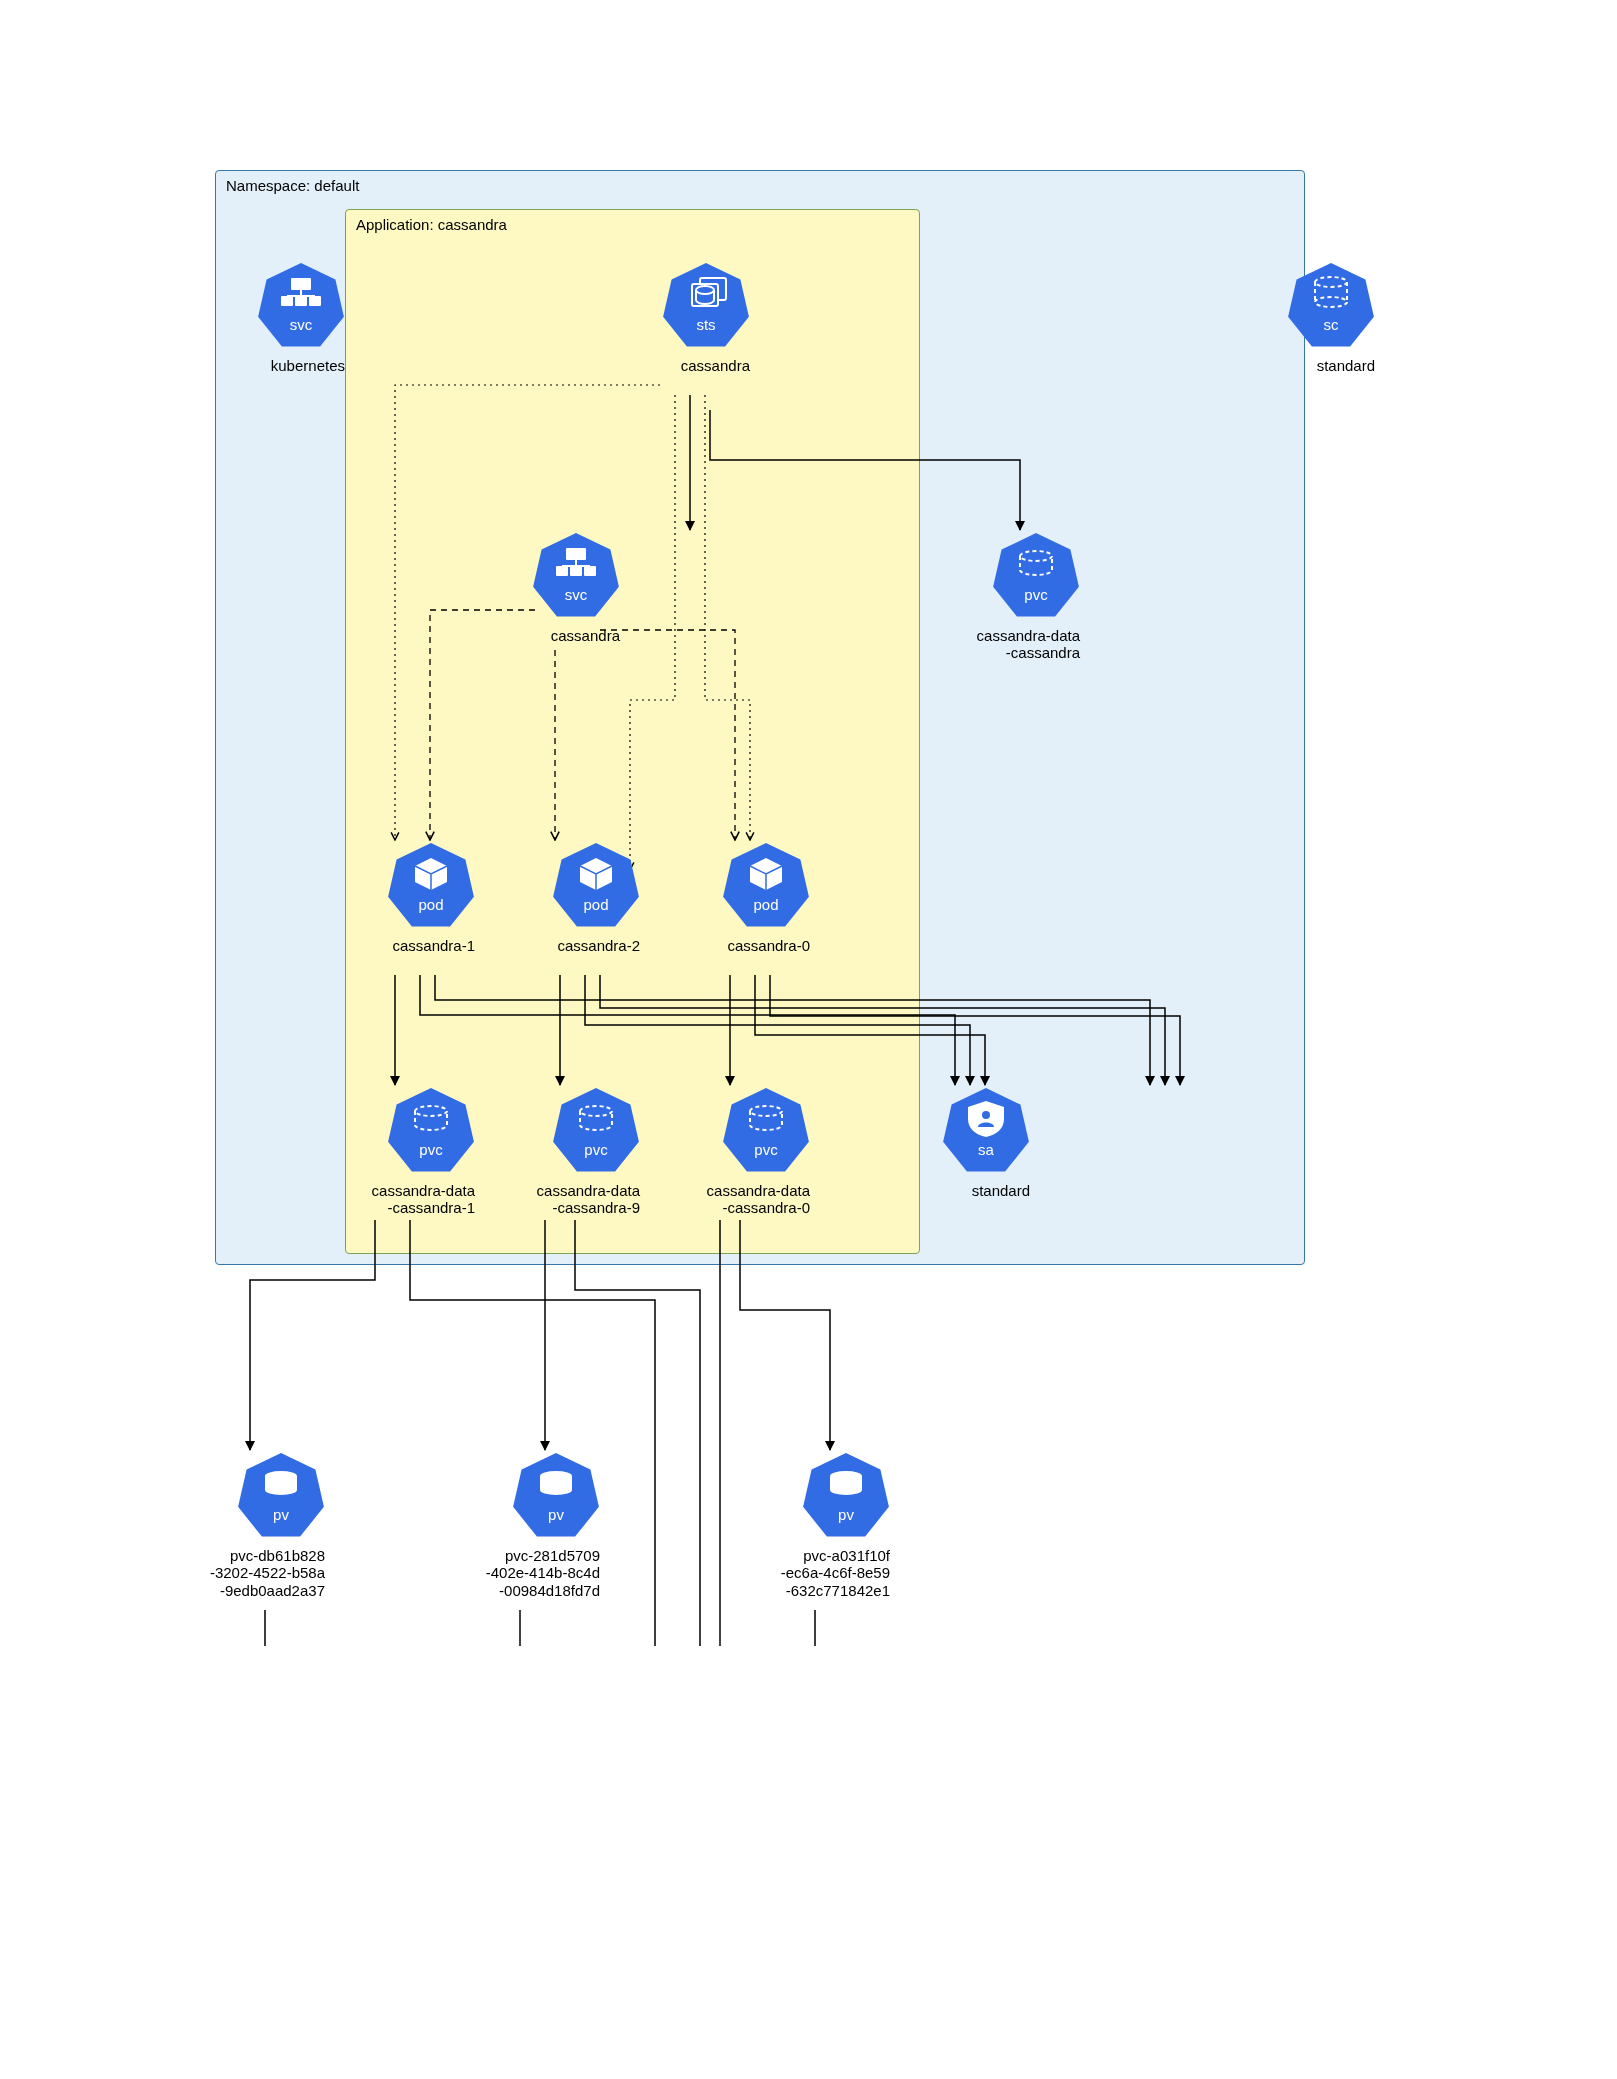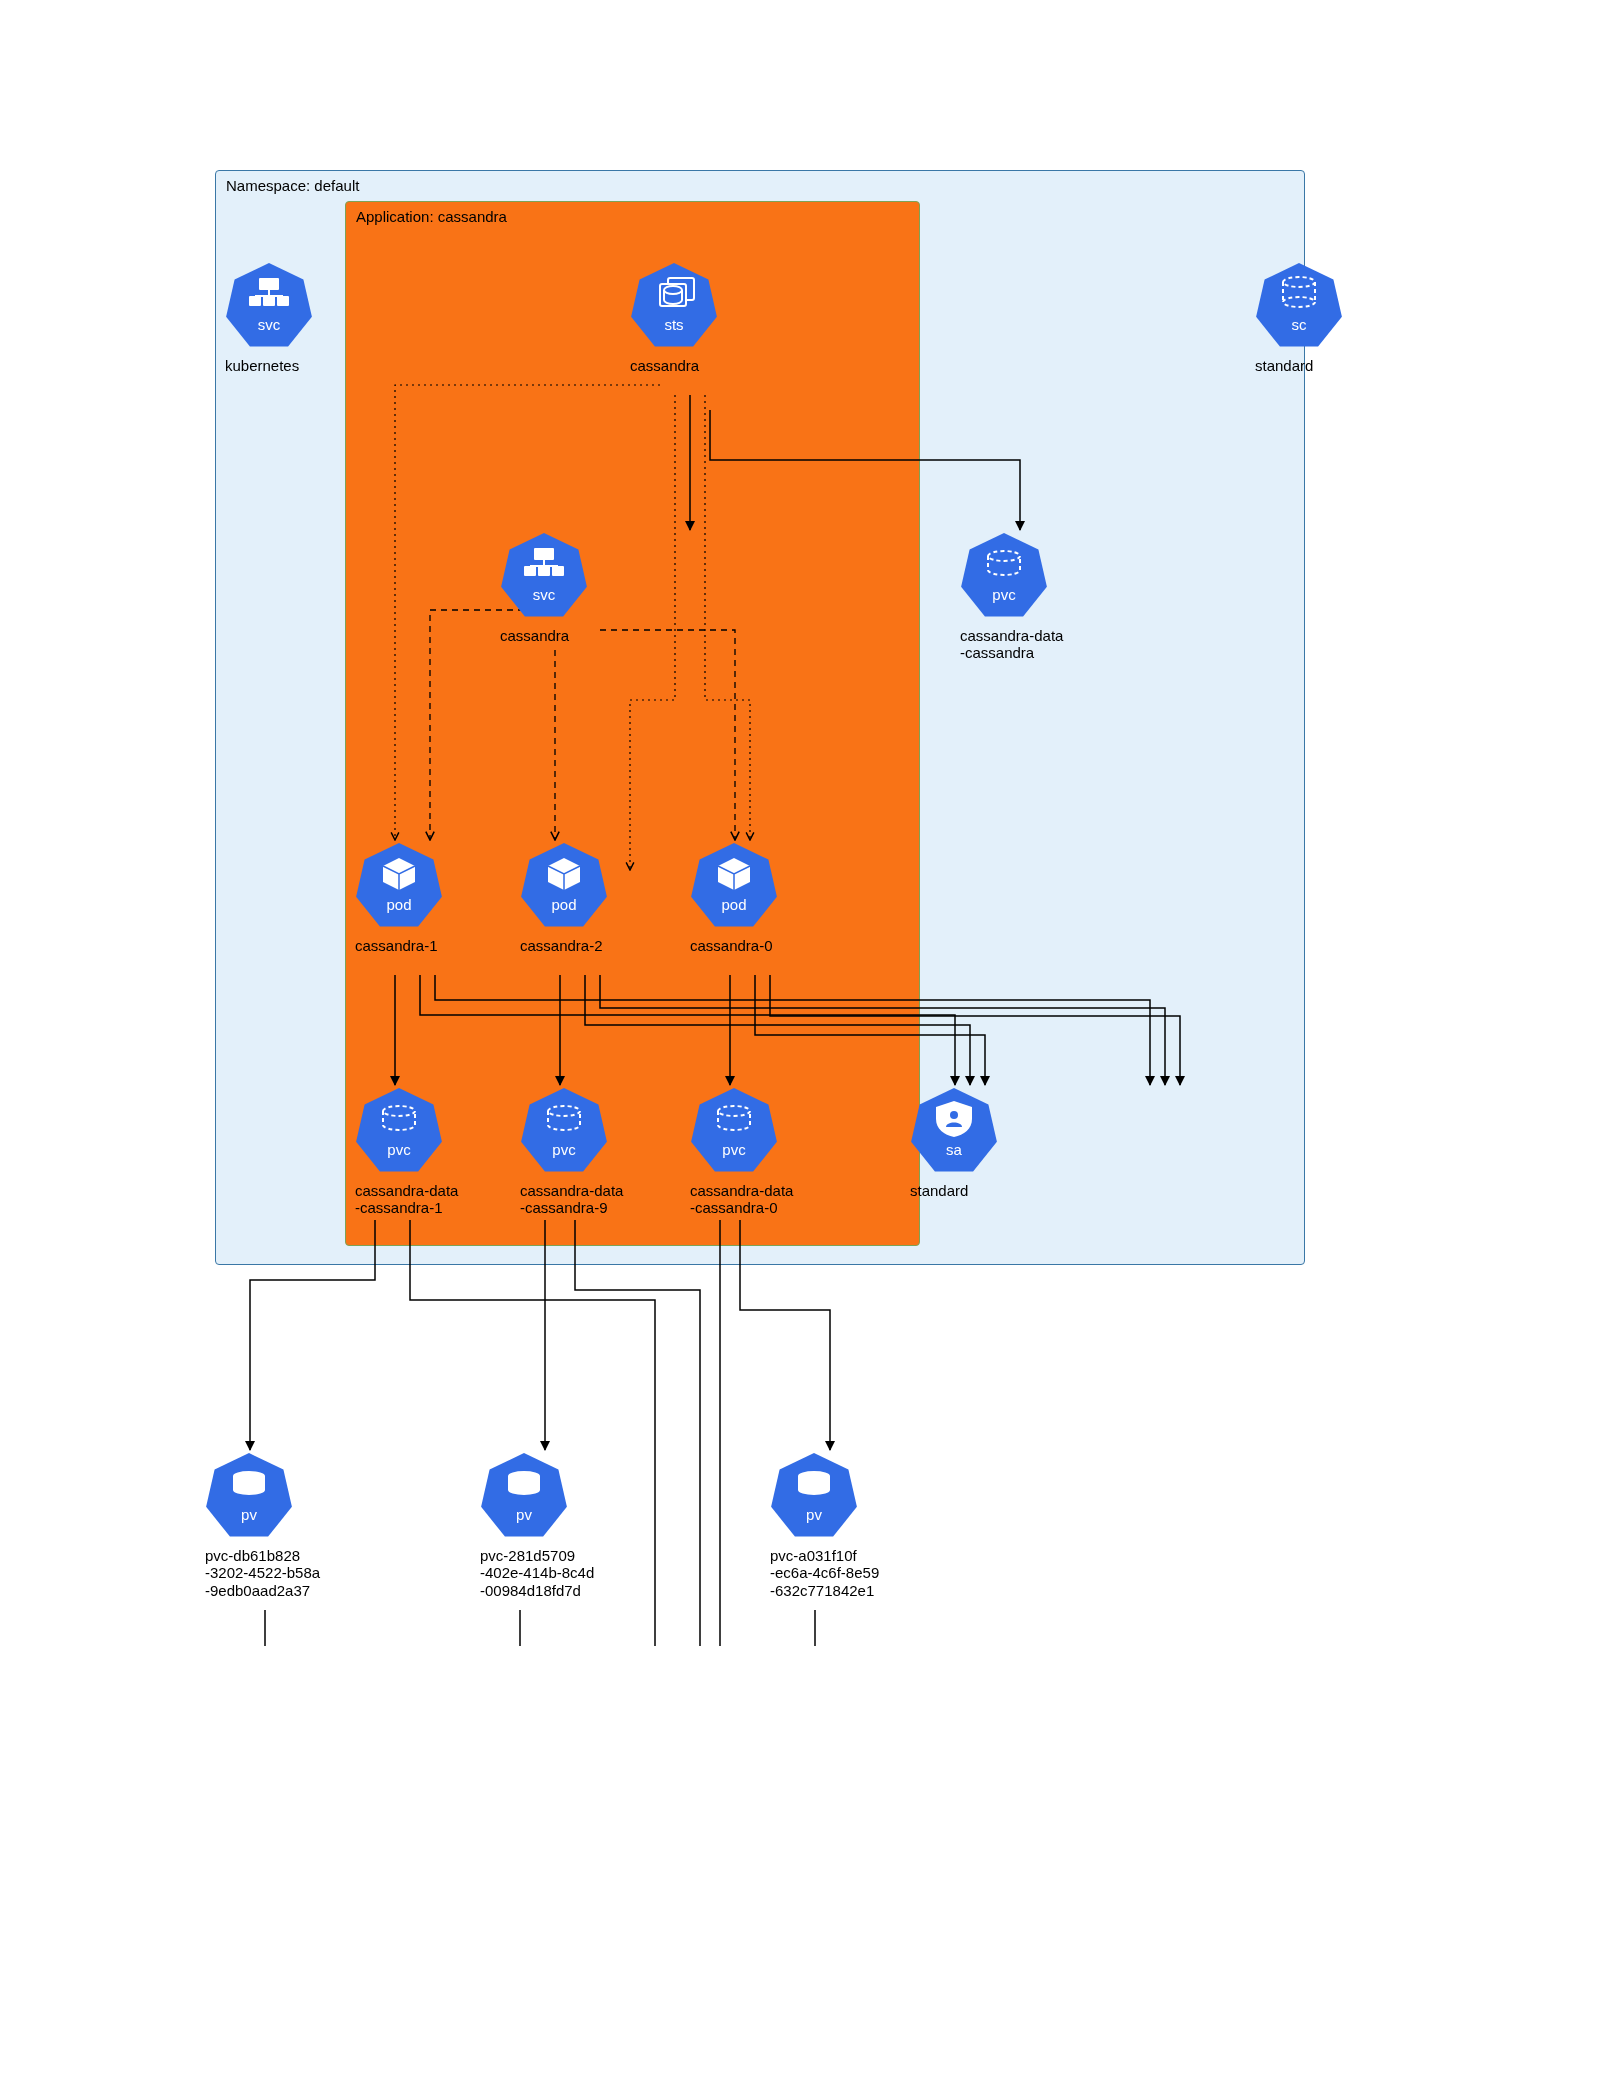--- a/index.html
+++ b/index.html
@@ -24,21 +24,21 @@
   .box-label {
     position: absolute;
     top: 6px;
     left: 10px;
     font-size: 15px;
     color: #000;
   }
   .node {
     position: absolute;
     width: 120px;
-    text-align: left;
+    text-align: right;
   }
   .node-label {
     font-size: 15px;
     line-height: 1.15;
   }
   svg.edges {
     position: absolute;
     inset: 0;
     width: 1617px;
     height: 2079px;
@@ -48,22 +48,22 @@
 </head>
 <body>
 
 <div class="canvas">
 
   <div class="box" style="left:215px; top:170px; width:1090px; height:1095px;
               background:#e3f0fa; border:1px solid #3a77a6;">
     <div class="box-label">Namespace: default</div>
   </div>
 
-  <div class="box" style="left:345px; top:201px; width:575px; height:1045px;
-              background:#f97316; border:1px solid #7da356;">
+  <div class="box" style="left:345px; top:209px; width:575px; height:1045px;
+              background:#fef9c3; border:1px solid #7da356;">
     <div class="box-label">Application: cassandra</div>
   </div>
 
   <svg class="edges">
     <defs>
       <marker id="arrow" viewBox="0 0 10 10" refX="9" refY="5" markerWidth="7" markerHeight="7" orient="auto-start-reverse">
         <path d="M 0 0 L 10 5 L 0 10 z" fill="#000"></path>
       </marker>
       <marker id="arrow-open" viewBox="0 0 10 10" refX="9" refY="5" markerWidth="8" markerHeight="8" orient="auto-start-reverse">
         <path d="M 1 1 L 9 5 L 1 9" fill="none" stroke="#000" stroke-width="1.5"></path>

